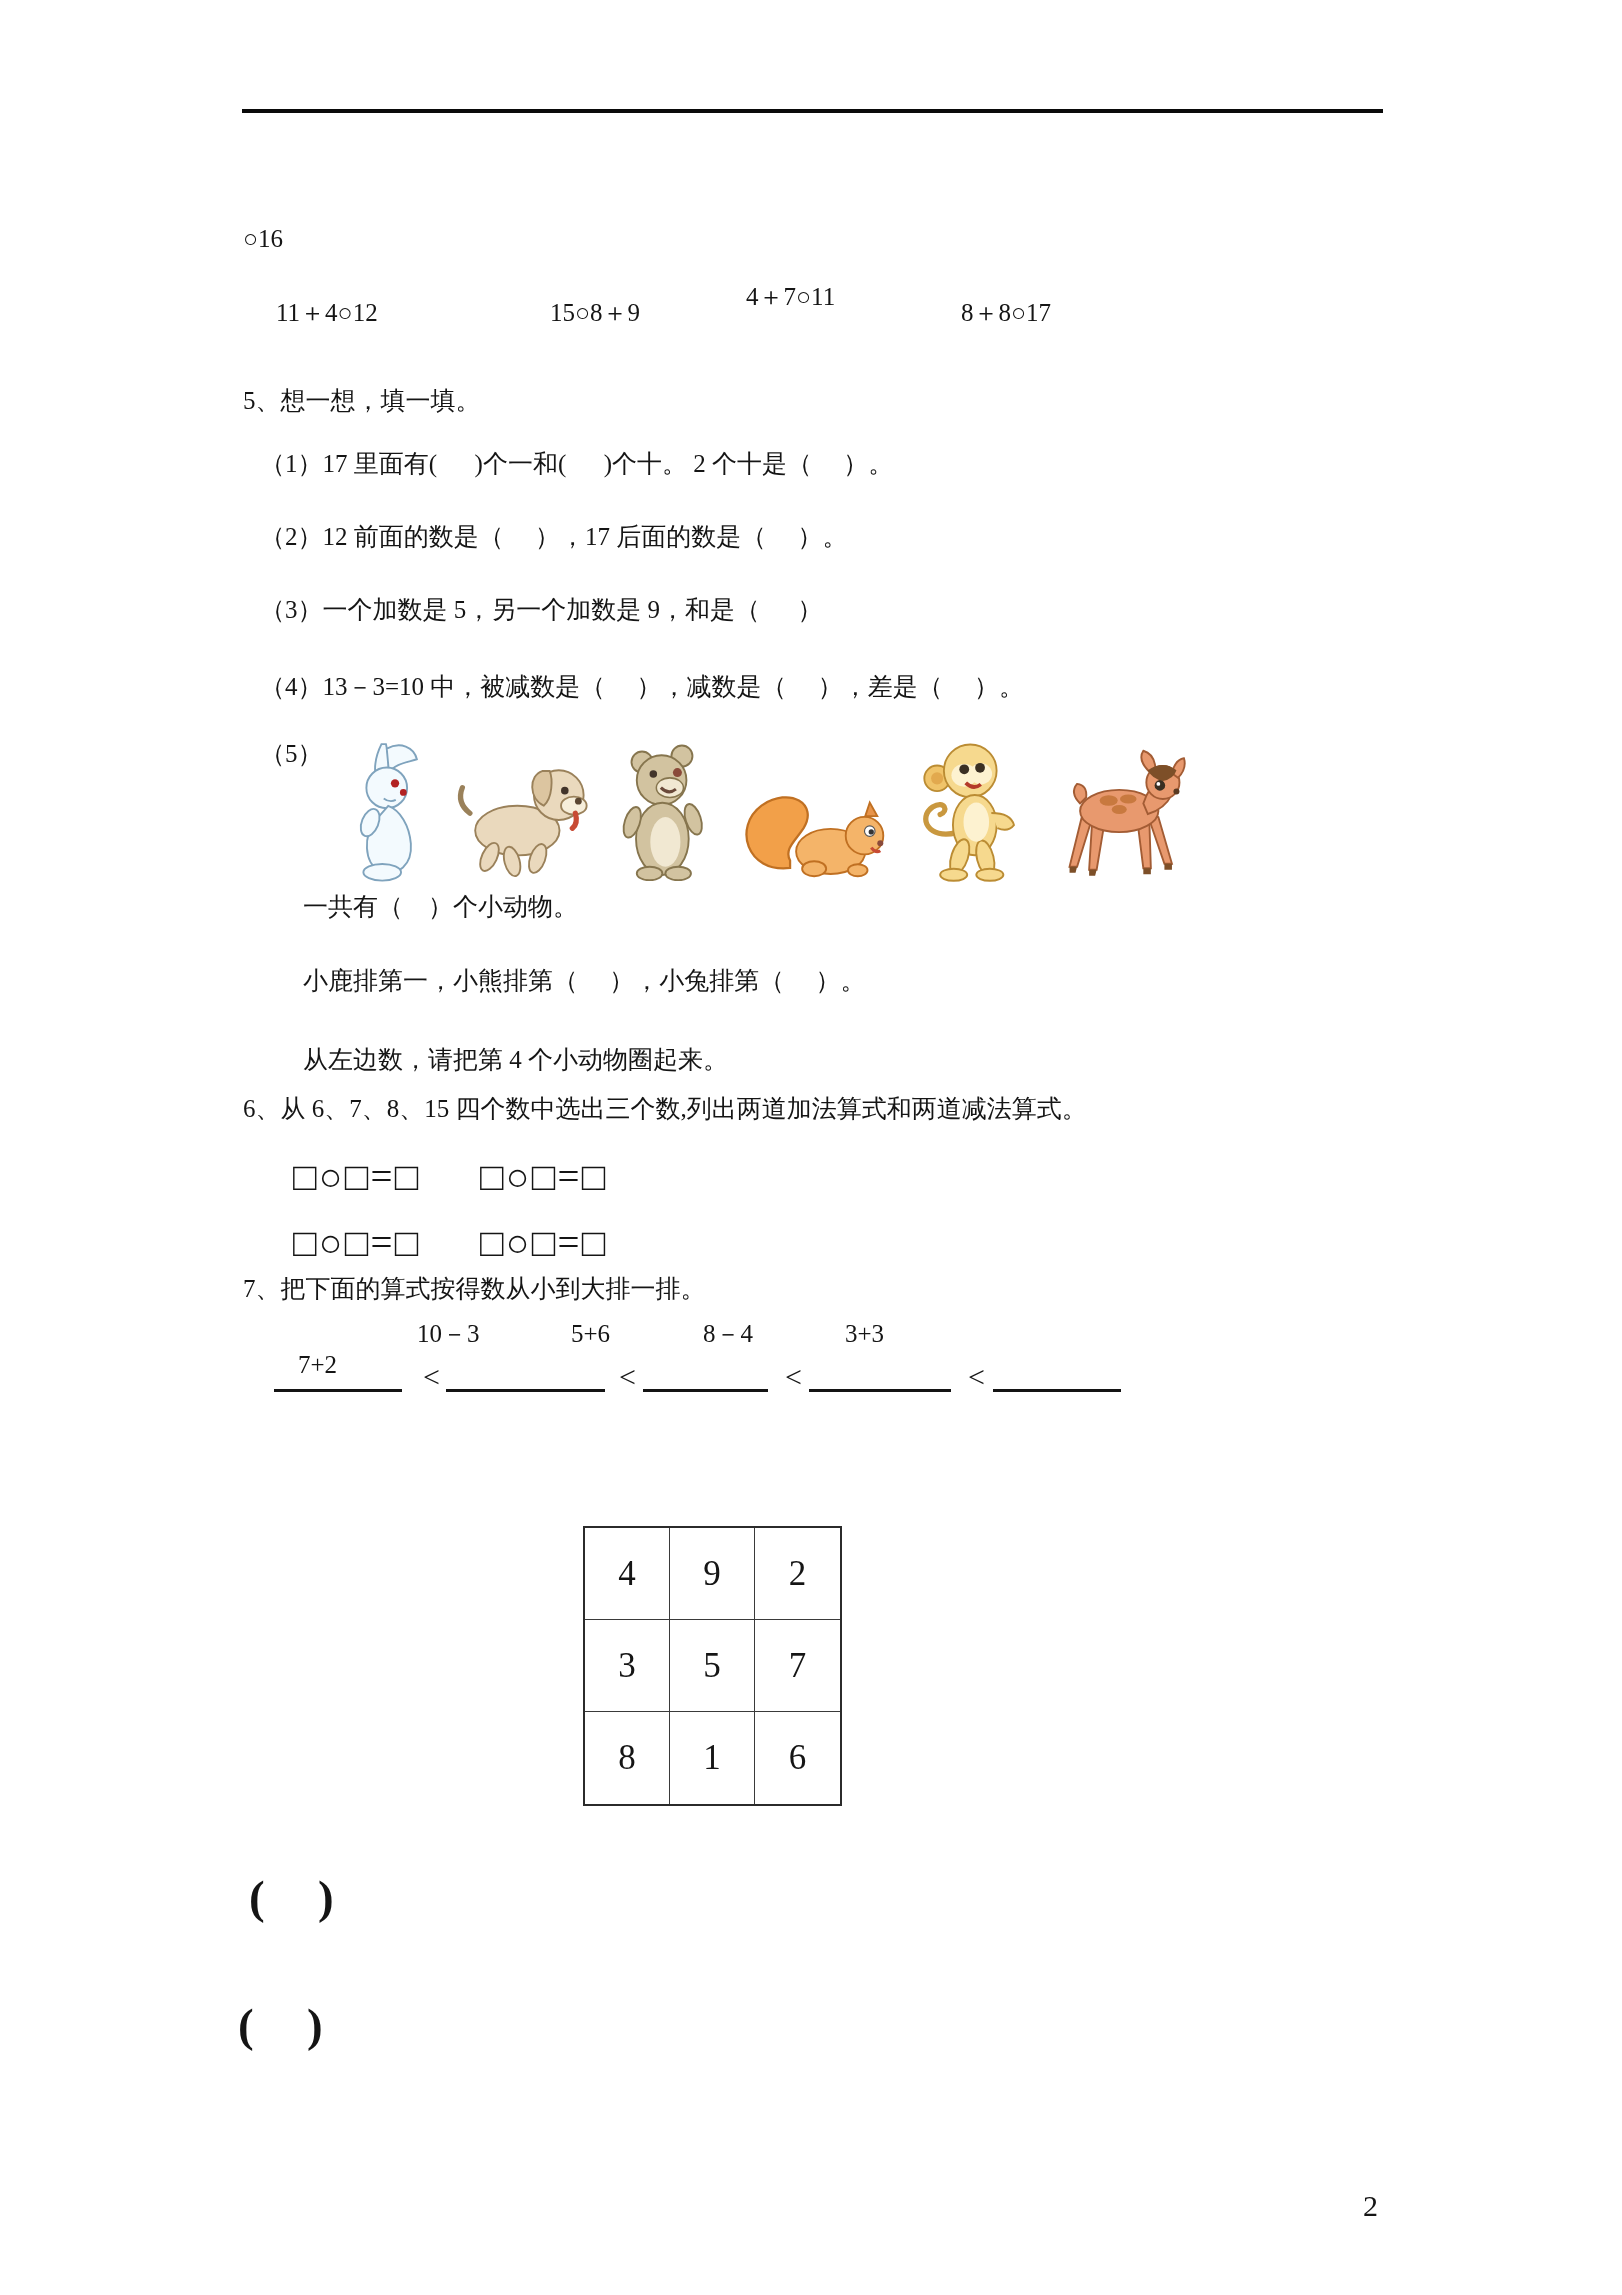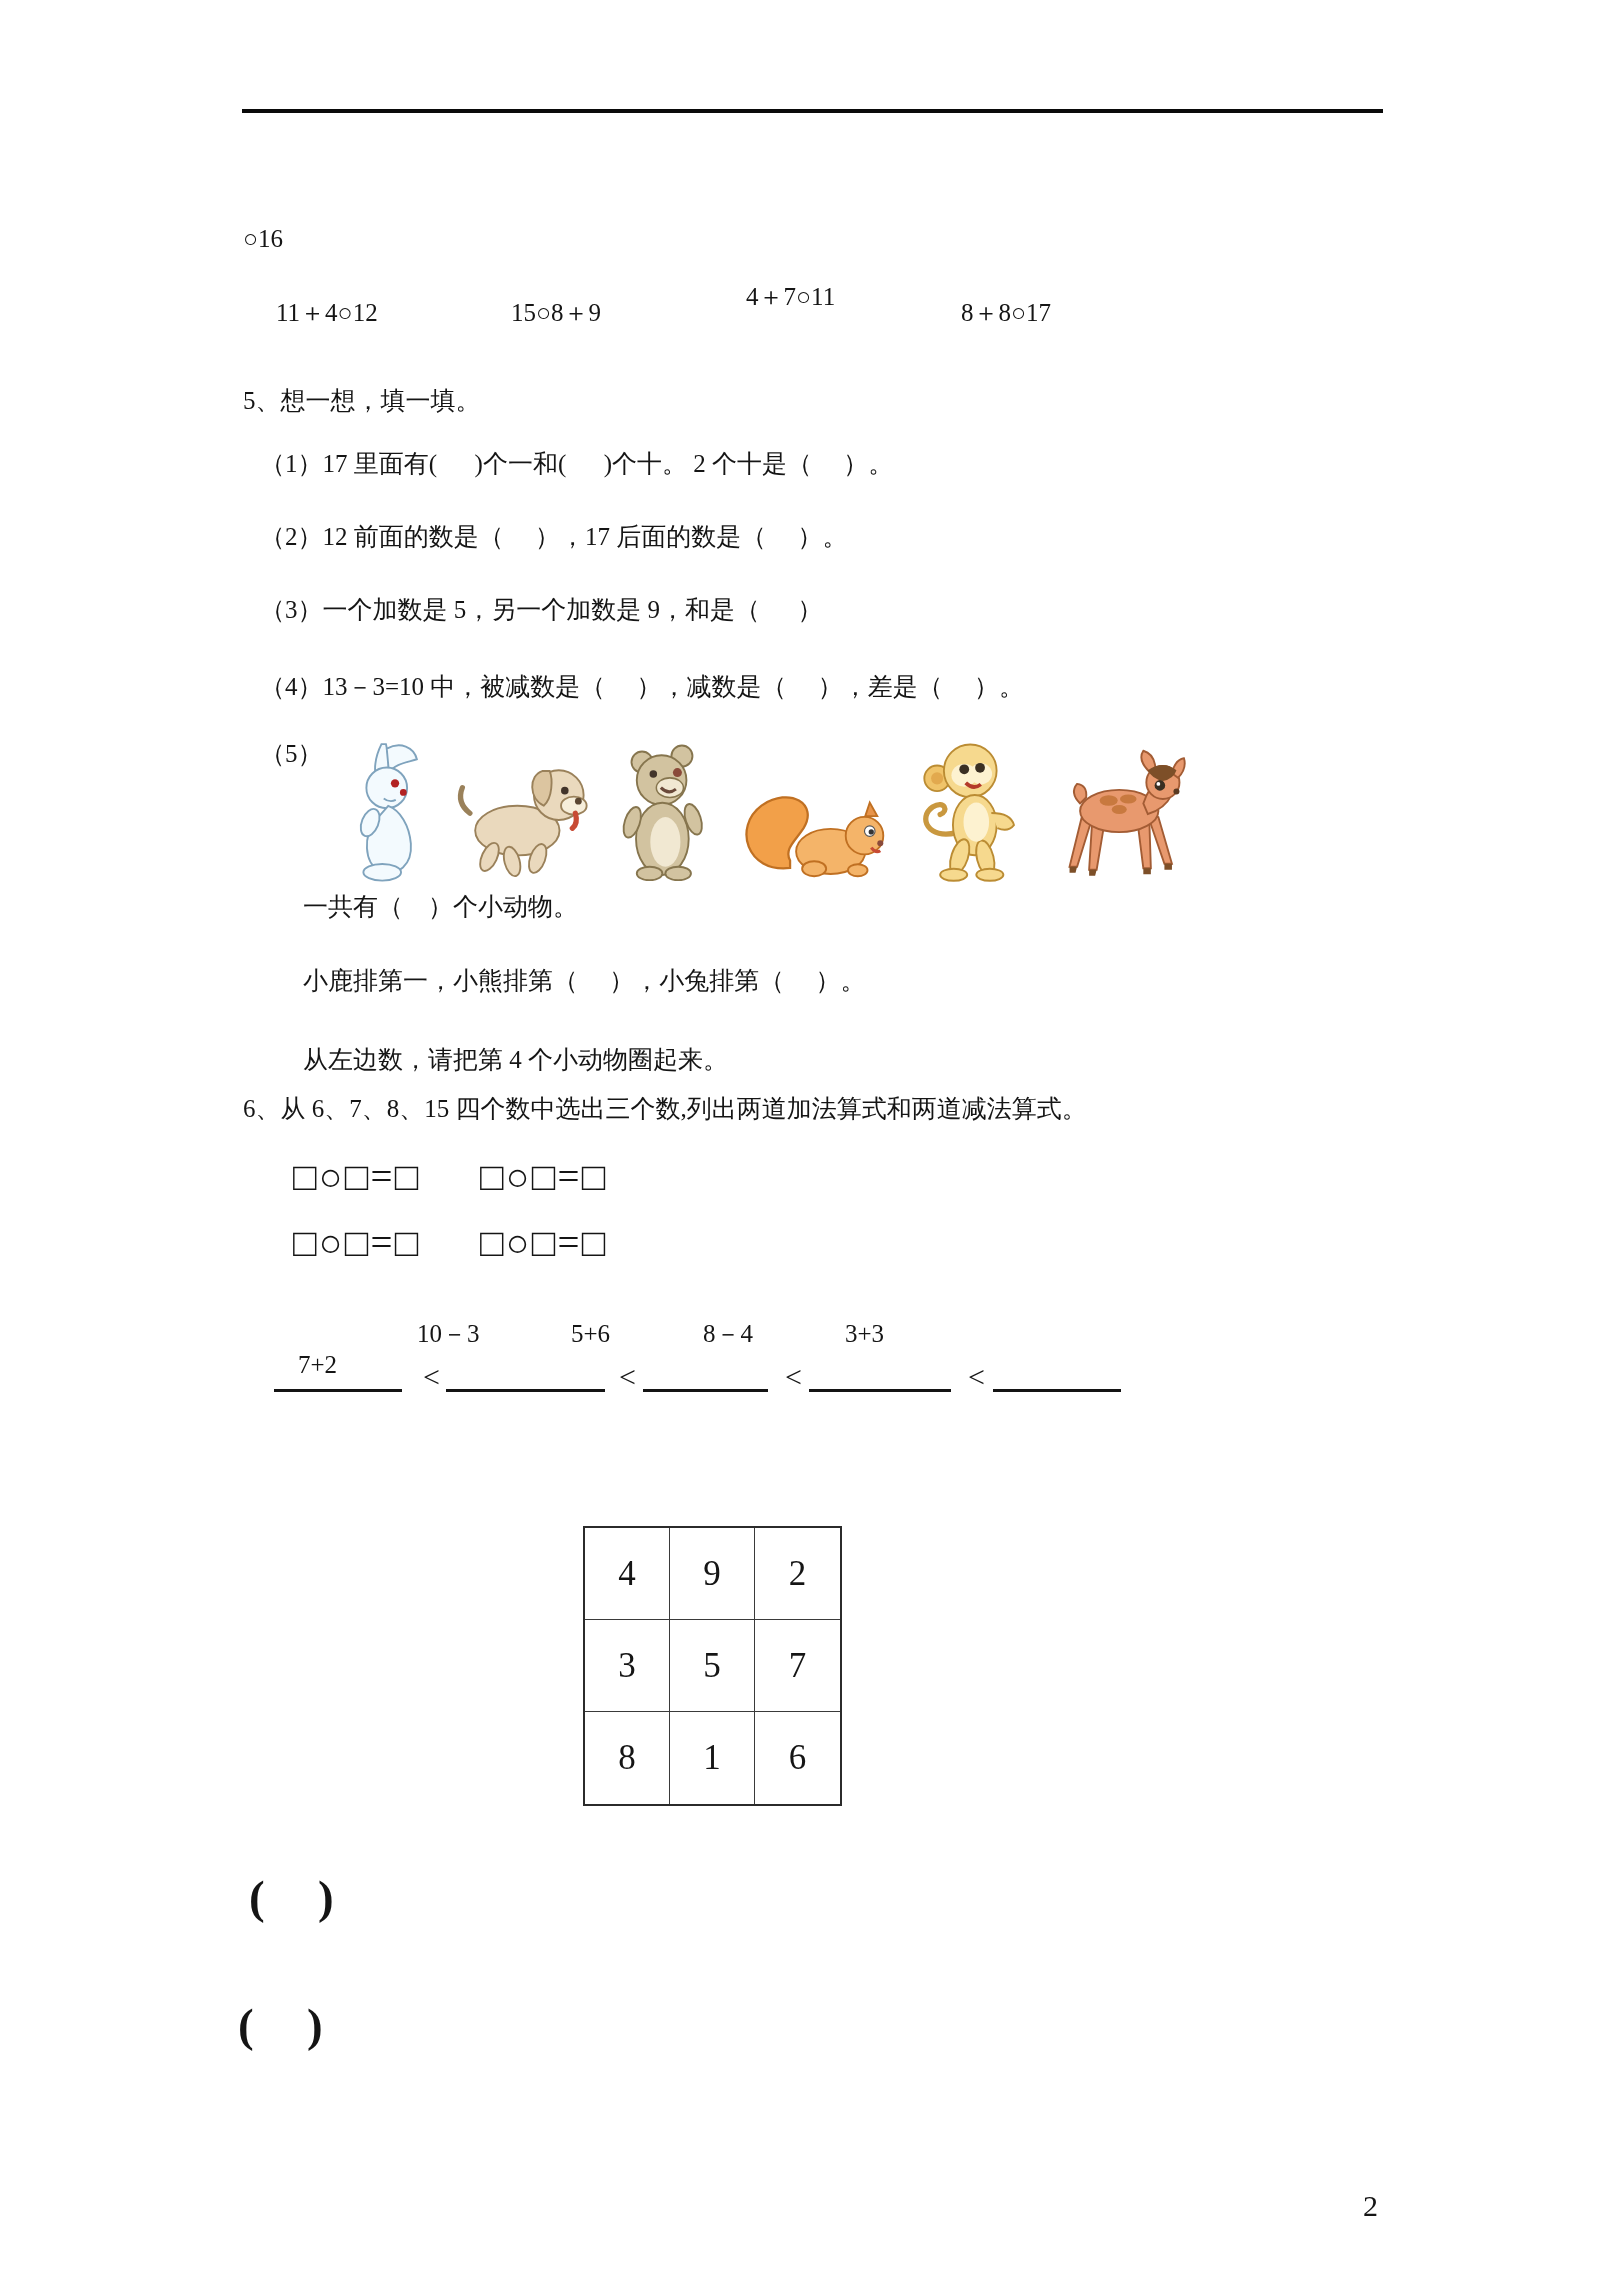--- a/index.html
+++ b/index.html
@@ -35,21 +35,21 @@
 </head>
 <body>
 
 <div class="page">
 
   <div class="rule" style="left:242px;top:109px;width:1141px;height:3.8px;"></div>
 
   <div class="t" style="left:243px;top:226px;">○16</div>
 
   <div class="t" style="left:276px;top:300px;">11＋4○12</div>
-  <div class="t" style="left:511px;top:300px;">15○8＋9</div>
+  <div class="t" style="left:550px;top:300px;">15○8＋9</div>
   <div class="t" style="left:702px;top:284px;margin-left:44px;">4＋7○11</div>
   <div class="t" style="left:961px;top:300px;">8＋8○17</div>
 
   <div class="t" style="left:243px;top:388px;">5、想一想，填一填。</div>
   <div class="t" style="left:260px;top:451px;">（1）17 里面有(      )个一和(      )个十。 2 个十是（     ）。</div>
   <div class="t" style="left:260px;top:524px;">（2）12 前面的数是（     ），17 后面的数是（     ）。</div>
   <div class="t" style="left:260px;top:597px;">（3）一个加数是 5，另一个加数是 9，和是（      ）</div>
   <div class="t" style="left:260px;top:674px;">（4）13－3=10 中，被减数是（     ），减数是（     ），差是（     ）。</div>
   <div class="t" style="left:260px;top:741px;">（5）</div>
 
@@ -175,20 +175,21 @@
   <div class="t" style="left:303px;top:894px;">一共有（    ）个小动物。</div>
   <div class="t" style="left:303px;top:968px;">小鹿排第一，小熊排第（     ），小兔排第（     ）。</div>
   <div class="t" style="left:303px;top:1047px;">从左边数，请把第 4 个小动物圈起来。</div>
 
   <div class="t" style="left:243px;top:1096px;">6、从 6、7、8、15 四个数中选出三个数,列出两道加法算式和两道减法算式。</div>
   <div class="t eq" style="left:293px;top:1157px;">□○□=□</div>
   <div class="t eq" style="left:480px;top:1157px;">□○□=□</div>
   <div class="t eq" style="left:293px;top:1223px;">□○□=□</div>
   <div class="t eq" style="left:480px;top:1223px;">□○□=□</div>
 
+  <div class="t" style="left:243px;top:1276px;">7、把下面的算式按得数从小到大排一排。</div>
   <div class="t" style="left:298px;top:1321px;margin-top:31px;">7+2</div>
   <div class="t" style="left:417px;top:1321px;">10－3</div>
   <div class="t" style="left:571px;top:1321px;">5+6</div>
   <div class="t" style="left:703px;top:1321px;">8－4</div>
   <div class="t" style="left:845px;top:1321px;text-align:right;">3+3</div>
 
   <div class="blank" style="left:274px;top:1389px;width:128px;"></div>
   <div class="t lt" style="left:423px;top:1362px;">&lt;</div>
   <div class="blank" style="left:446px;top:1389px;width:159px;"></div>
   <div class="t lt" style="left:619px;top:1362px;">&lt;</div>

